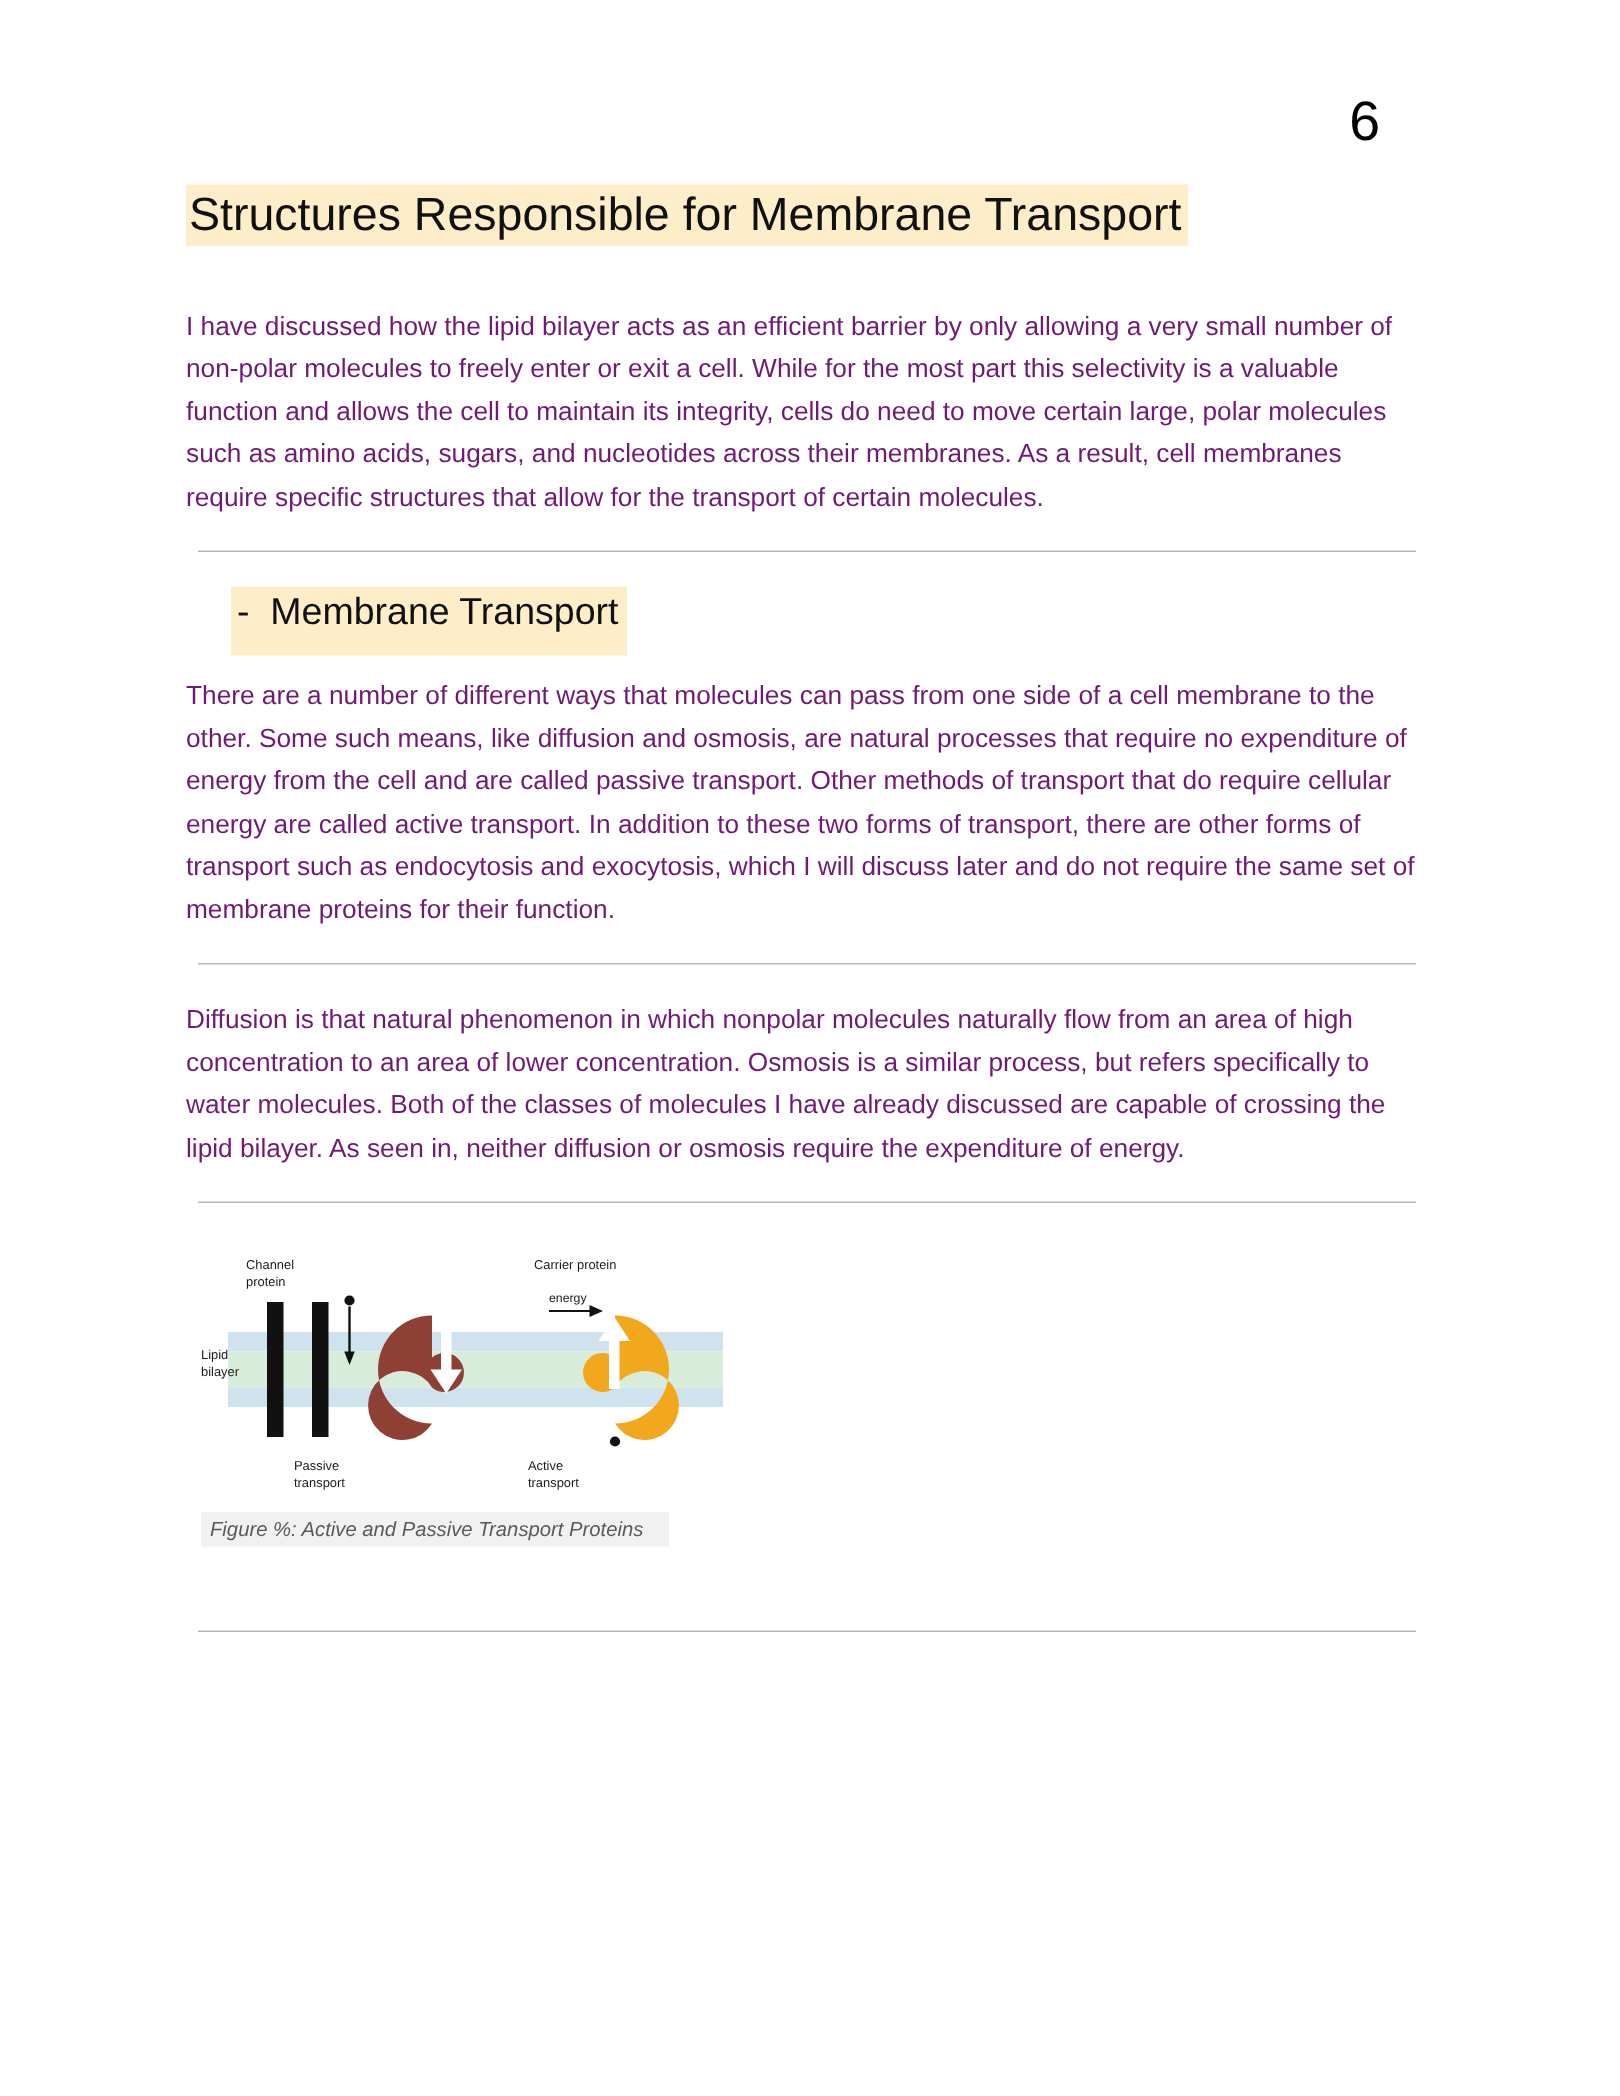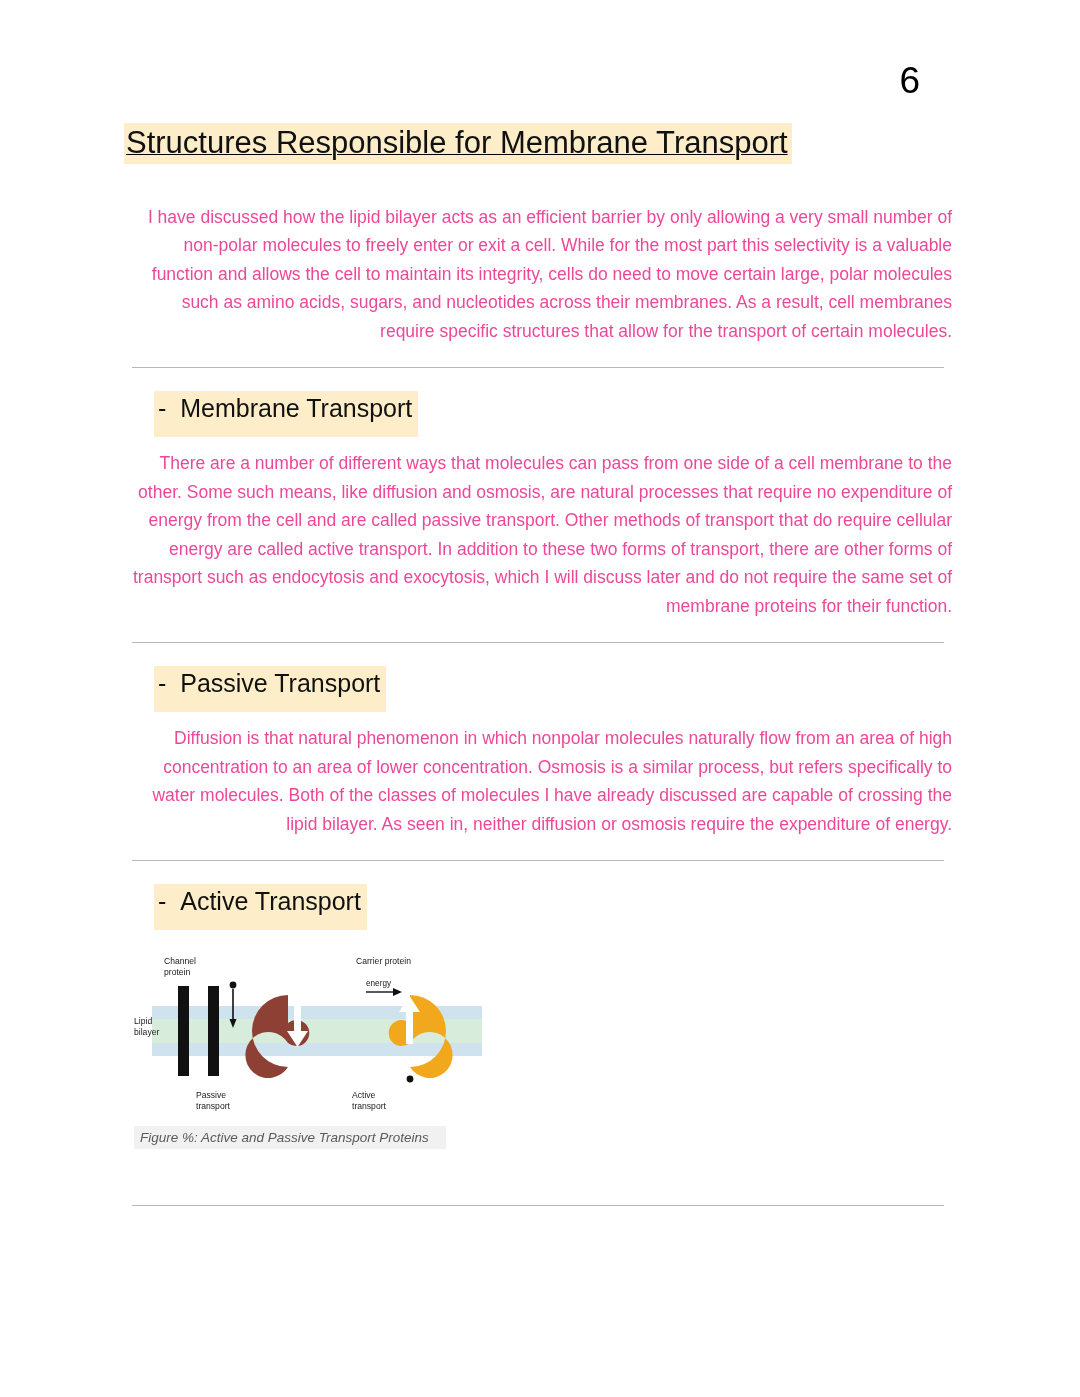--- a/index.html
+++ b/index.html
@@ -38,28 +38,27 @@
     font-weight: normal;
     line-height: 1.25;
     margin: 0;
     display: inline;
     background: #fdeec9;
     padding: 2px 4px 4px 2px;
     color: #111;
   }
   .title-wrap {
     margin-bottom: 40px;
-    text-decoration: underline;
   }
   p.body-text {
     font-size: 17.5px;
     line-height: 1.63;
     margin: 0 0 10px 0;
-    color: #ec4899;
-    text-align: right;
+    color: #701a75;
+    text-align: left;
   }
   .divider {
     border: none;
     border-top: 1px solid #b8b8b8;
     margin: 22px 8px 22px 8px;
   }
   .section-heading-wrap {
     margin: 26px 0 26px 30px;
   }
   .section-heading {
@@ -130,31 +129,25 @@
     <hr class="divider">
 
     <div class="section-heading-wrap">
       <span class="section-heading"><span class="dash">-</span>&nbsp;&nbsp;<span>Membrane Transport</span></span>
     </div>
 
     <p class="body-text">There are a number of different ways that molecules can pass from one side of a cell membrane to the other. Some such means, like diffusion and osmosis, are natural processes that require no expenditure of energy from the cell and are called passive transport. Other methods of transport that do require cellular energy are called active transport. In addition to these two forms of transport, there are other forms of transport such as endocytosis and exocytosis, which I will discuss later and do not require the same set of membrane proteins for their function.</p>
 
     <hr class="divider">
 
-    <div class="section-heading-wrap">
-      <span class="section-heading"><span class="dash">-</span>&nbsp;&nbsp;<span>Passive Transport</span></span>
-    </div>
 
     <p class="body-text">Diffusion is that natural phenomenon in which nonpolar molecules naturally flow from an area of high concentration to an area of lower concentration. Osmosis is a similar process, but refers specifically to water molecules. Both of the classes of molecules I have already discussed are capable of crossing the lipid bilayer. As seen in, neither diffusion or osmosis require the expenditure of energy.</p>
 
     <hr class="divider">
 
-    <div class="section-heading-wrap">
-      <span class="section-heading"><span class="dash">-</span>&nbsp;&nbsp;<span>Active Transport</span></span>
-    </div>
 
     <div class="two-col">
 
       <div class="figure">
         <svg class="figure-img" viewBox="0 0 348 170">
 
           <rect x="18" y="58" width="330" height="13" fill="#cfe3ee"></rect>
           <rect x="18" y="71" width="330" height="24" fill="#d8ecdc"></rect>
           <rect x="18" y="95" width="330" height="13" fill="#cfe3ee"></rect>
 

